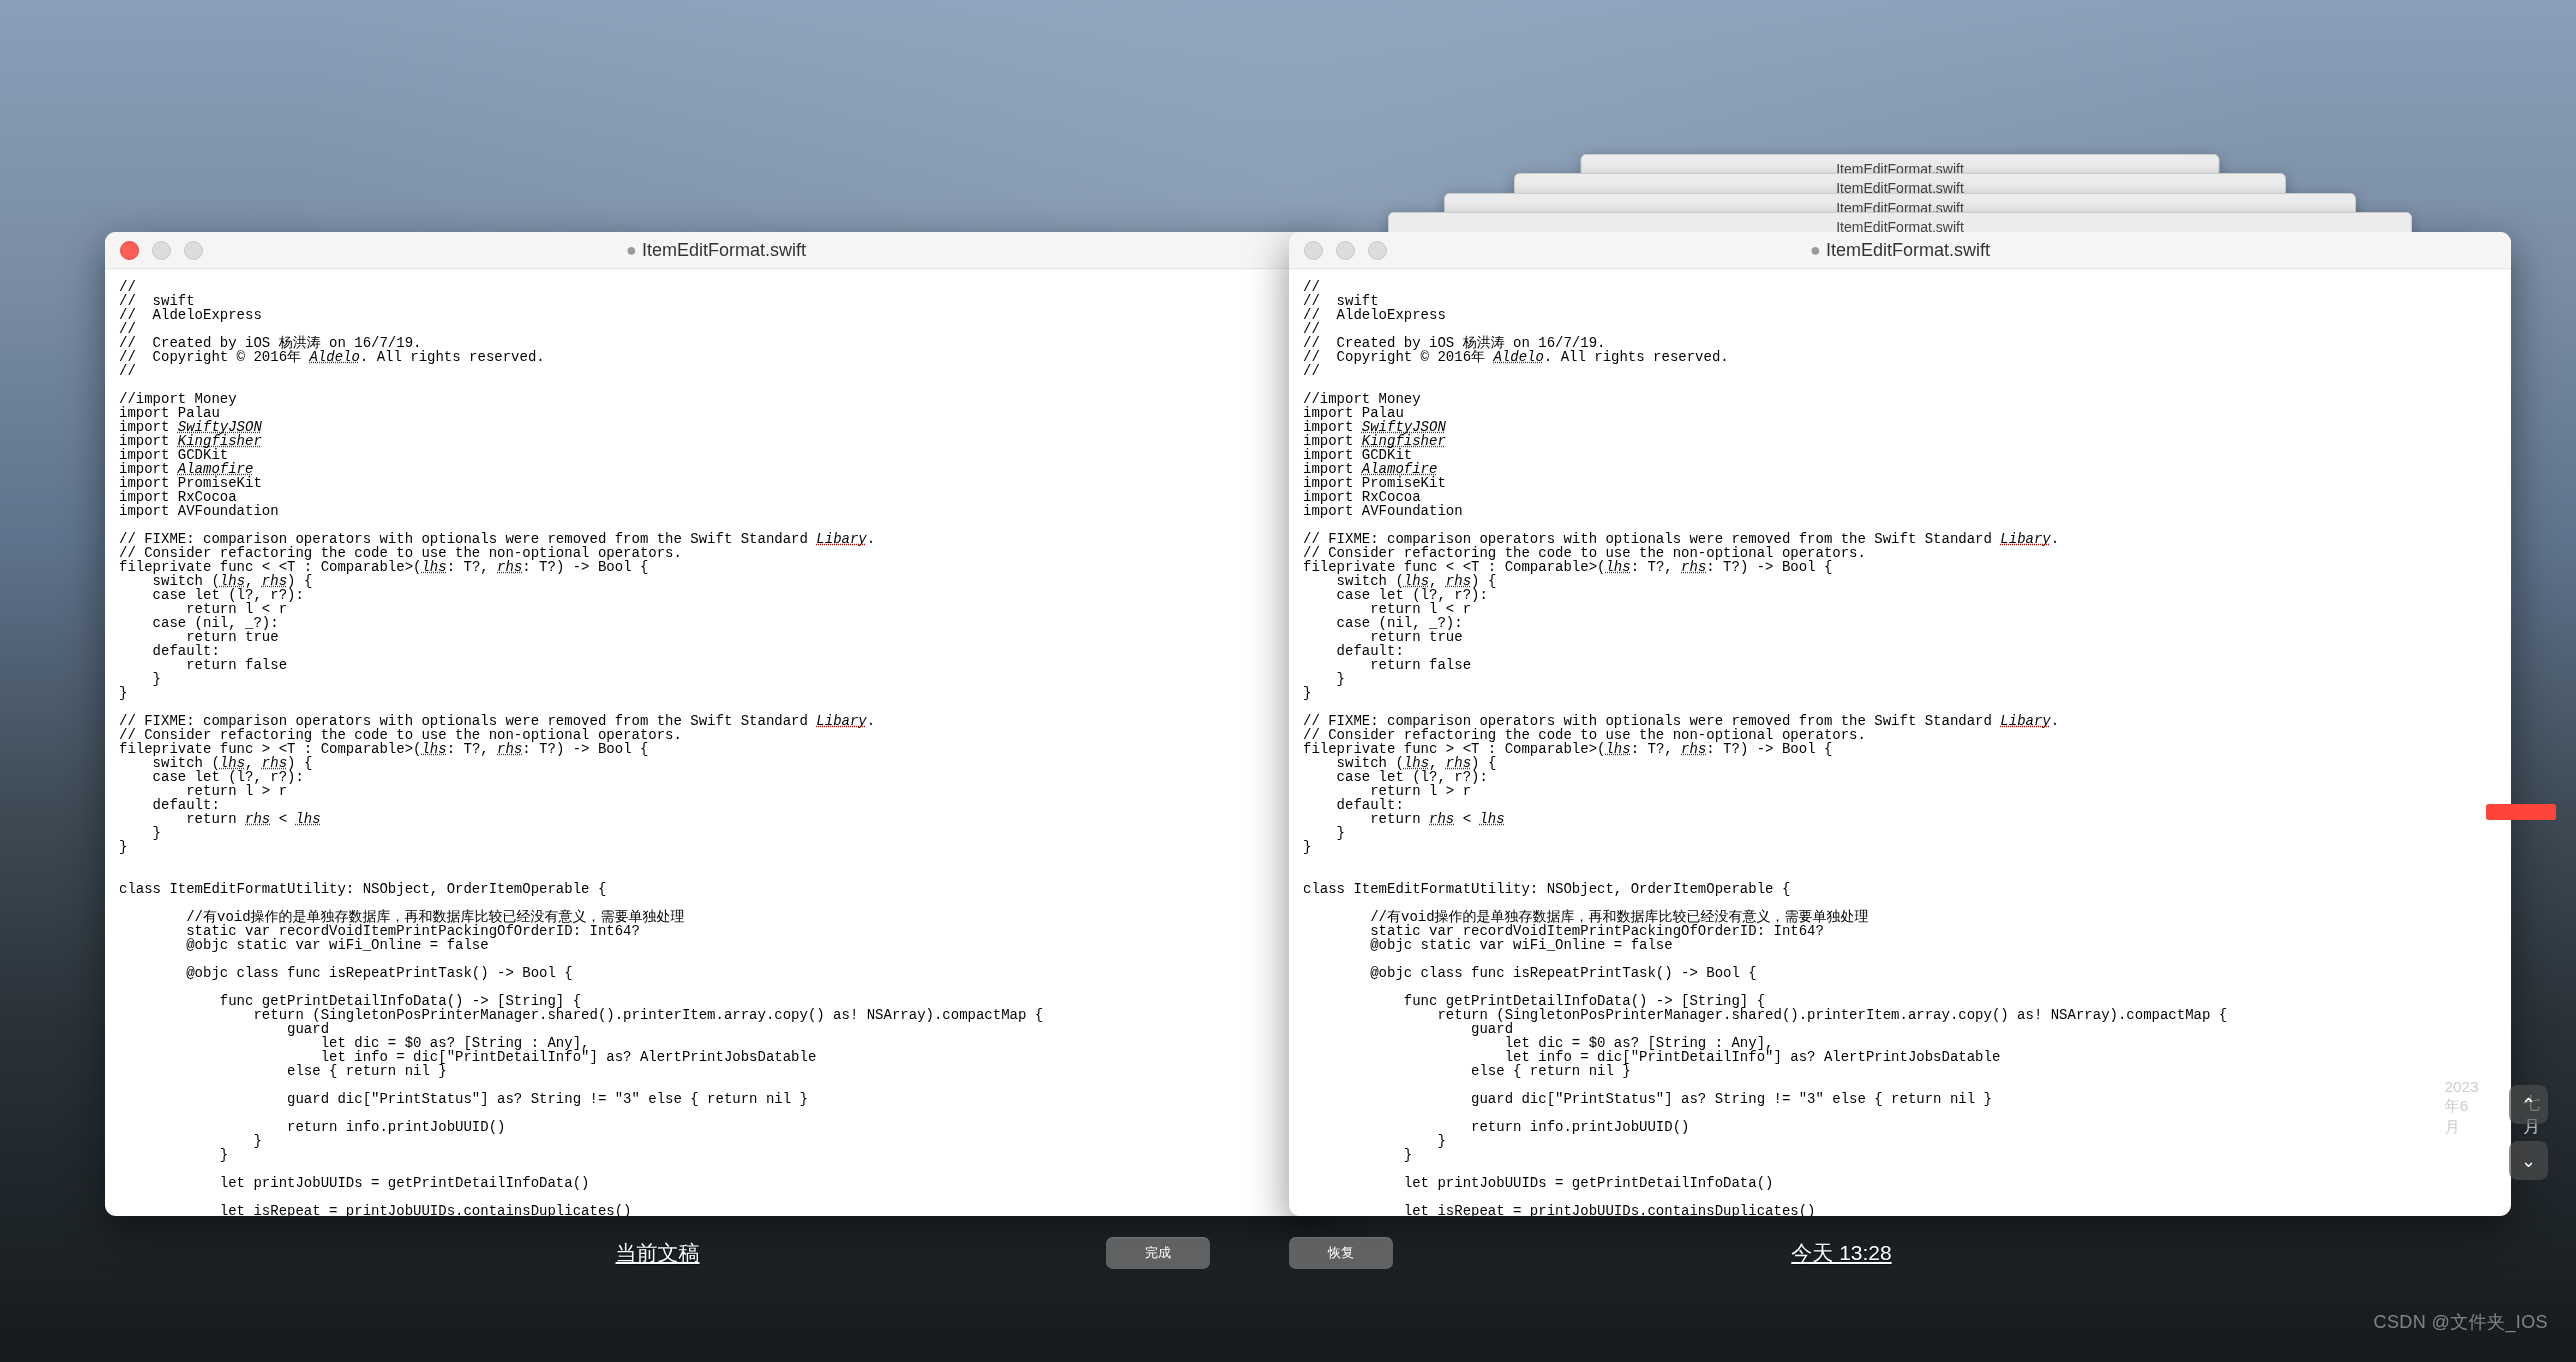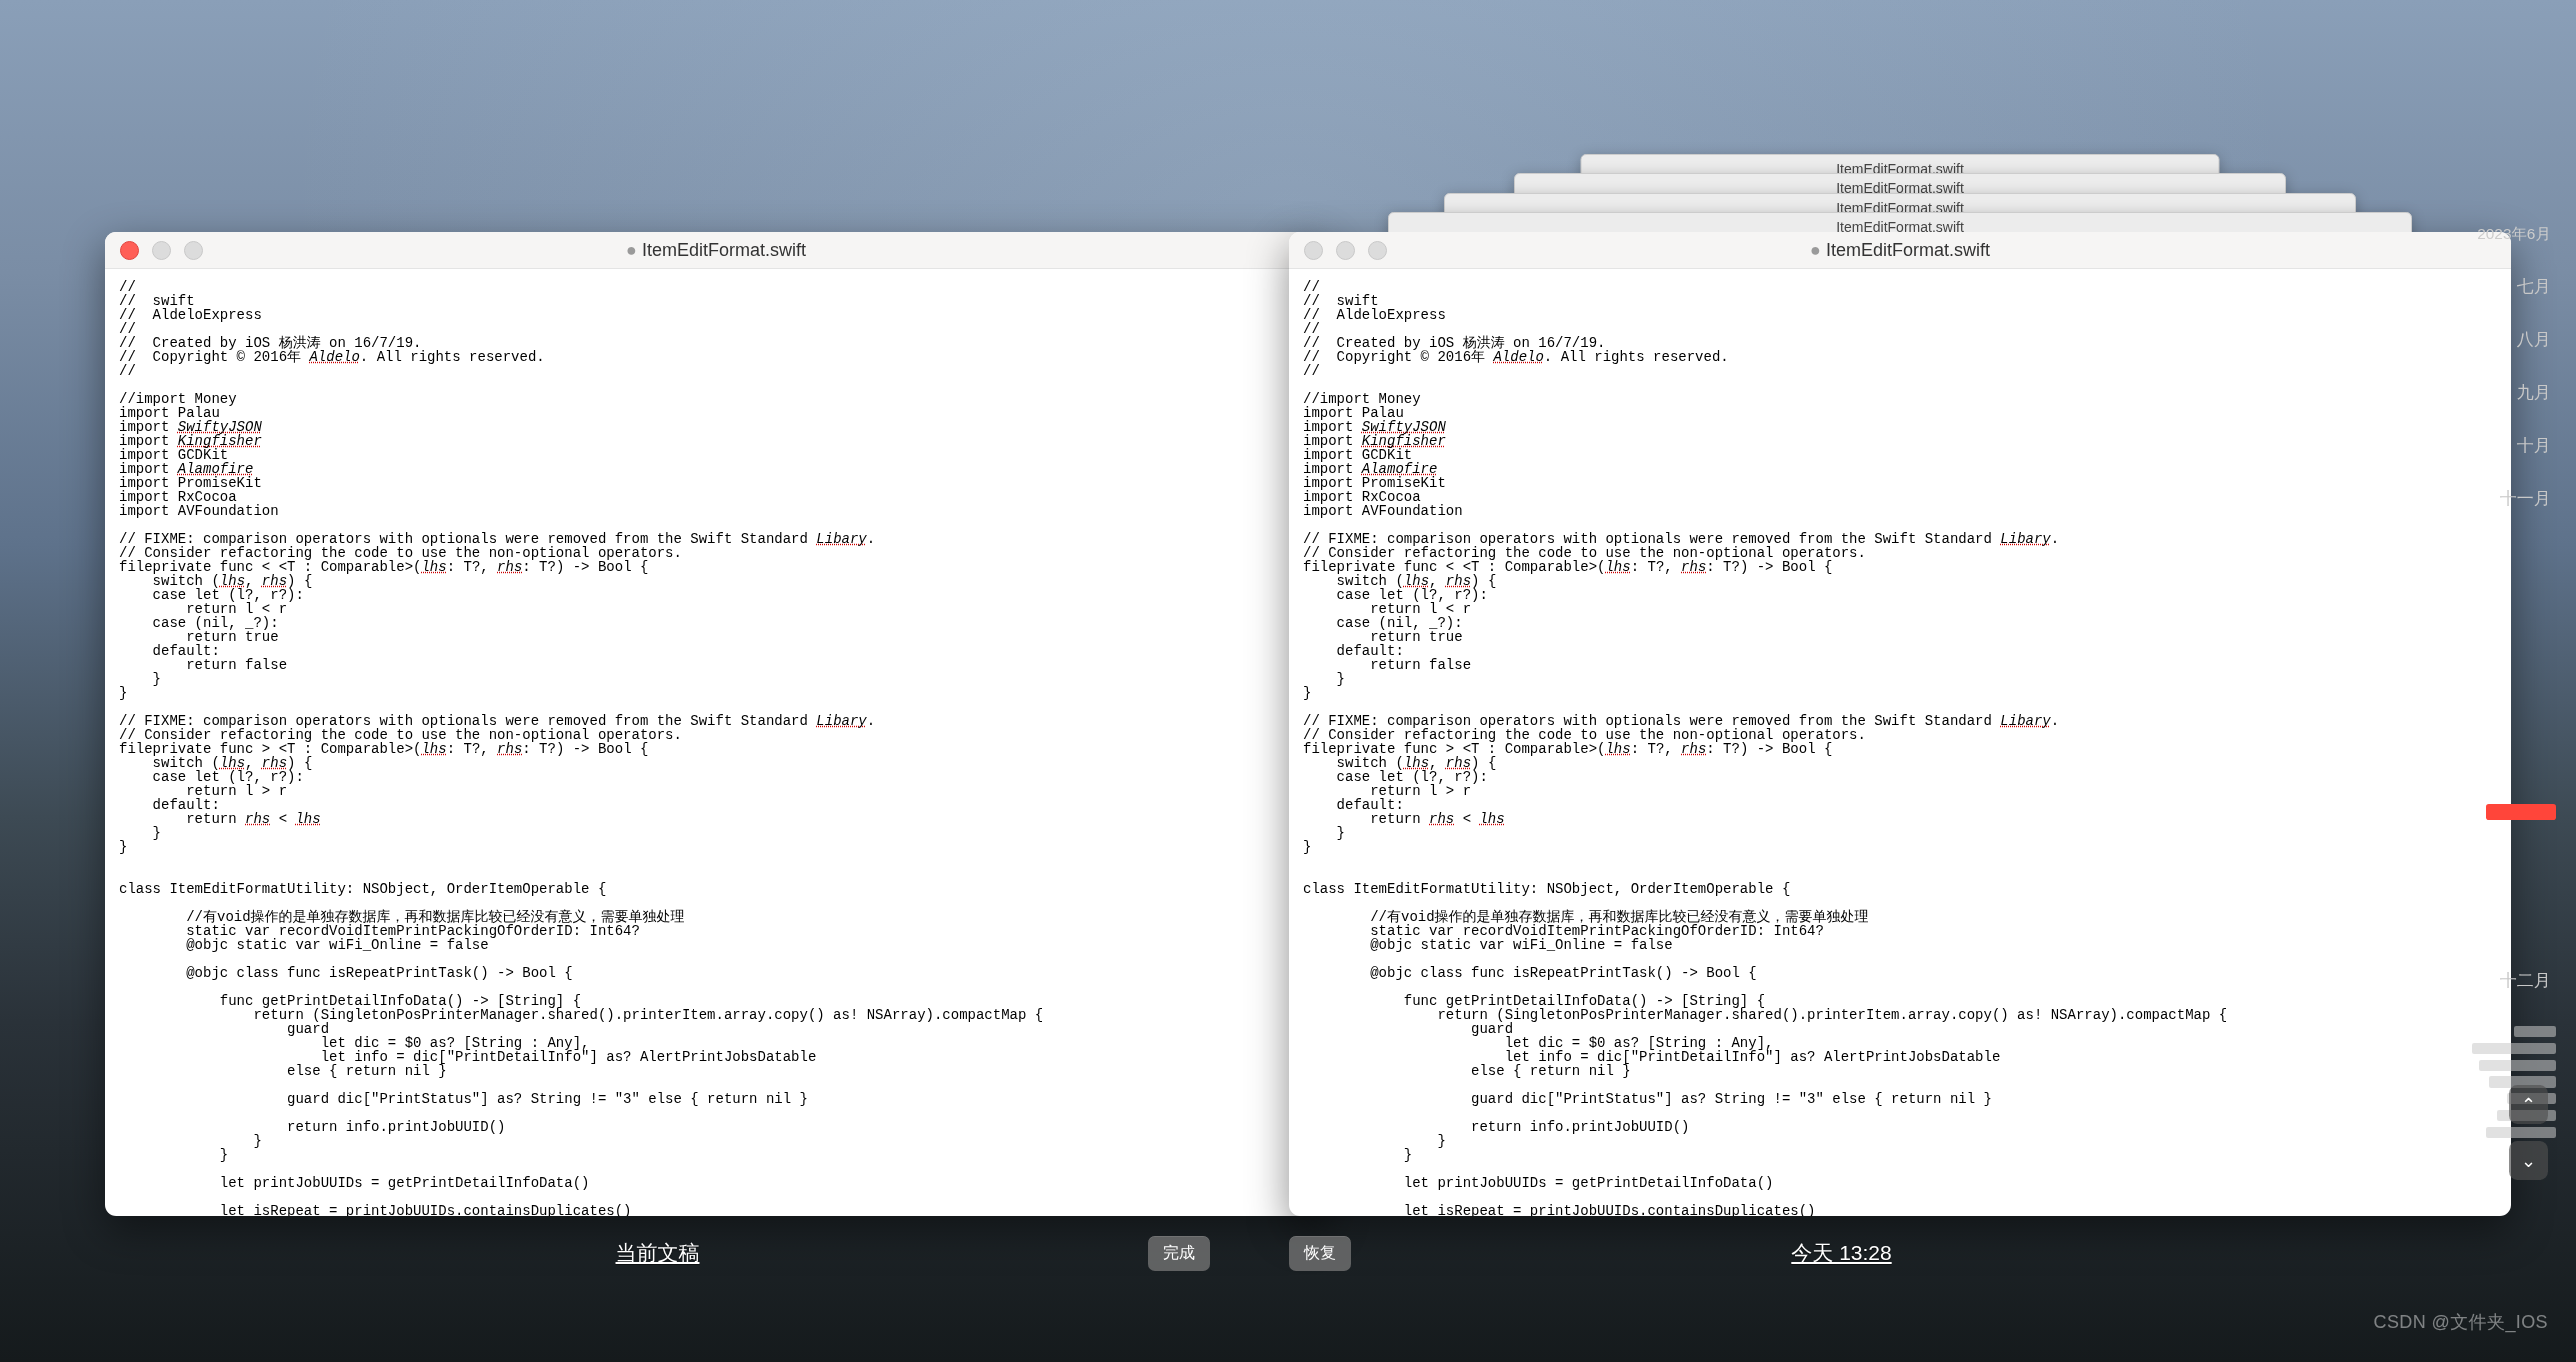--- a/index.html
+++ b/index.html
@@ -62,27 +62,27 @@
 .footer-row {
   position: absolute;
   display: flex; align-items: center; gap: 21px;
 }
 .footer-label {
   color: #fff; font-size: 21px; text-shadow: 0 0.7px 1.4px rgba(0,0,0,.7); text-decoration: underline;
 }
 .pill-btn {
   background: rgba(120,120,120,.75); color: #fff;
   border: none; border-radius: 7px;
-  padding: 7px 15px; font-size: 16px;
+  padding: 7px 39px; font-size: 13px;
   box-shadow: inset 0 0.7px 0 rgba(255,255,255,.15);
   font-family: Liberation Serif, serif;
 }
 .timeline {
   position: absolute; right: 19.6px; top: 224px; bottom: 224px;
-  width: 112px; display: flex; flex-direction: column; gap: 30px;
+  width: 112px; display: flex; gap: 39px;
   color: #dcdcdc; font-size: 17px; align-items: flex-end;
 }
 .tl-year   { align-self: flex-end; margin-right: 5.6px; color:#ccc; font-size:15.4px; }
 .tl-month  { margin-right: 5.6px; color:#c8c8c8; font-size:17px; }
 .tl-spacer { flex: 1; }
 .tl-bars   { display:flex; flex-direction:column; gap:5.6px; align-items:flex-end; margin-top:4.2px; }
 .tl-bar    { height: 11.2px; background: rgba(200,200,200,.55); border-radius:2.1px; }
 .tl-now {
   position: absolute; right: 0; display:flex; align-items:center; gap:7px;
   color:#fff; font-size:21px; white-space:nowrap;

